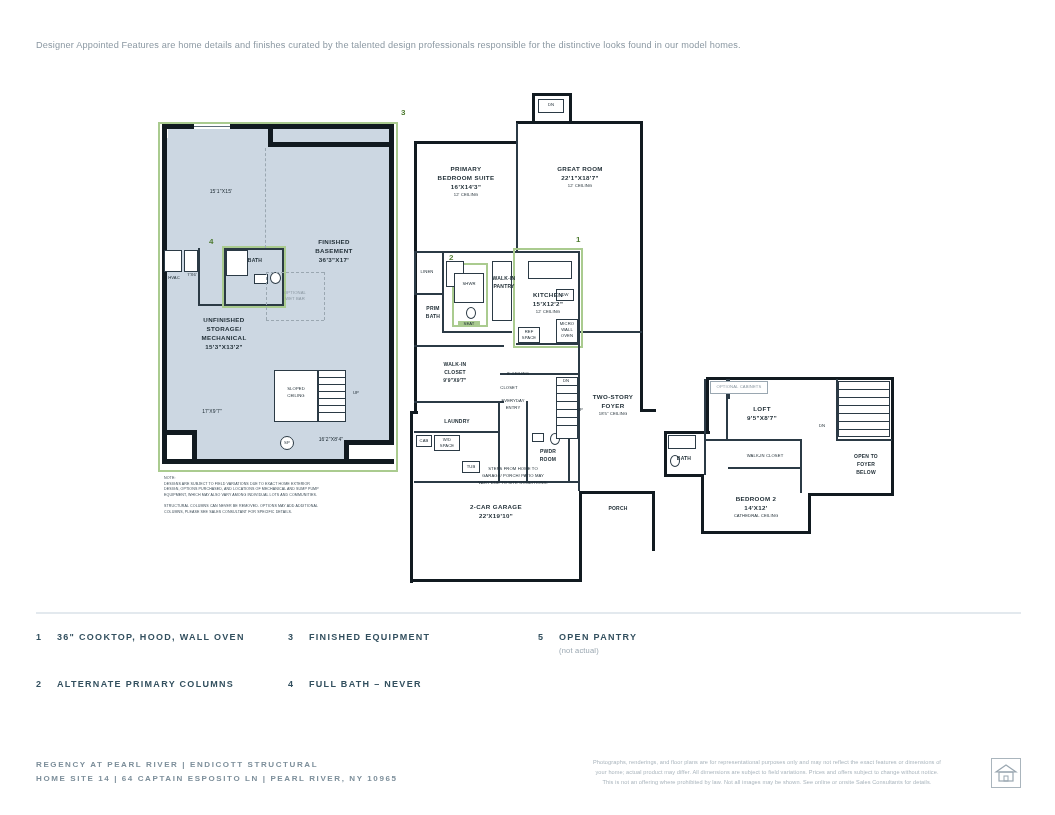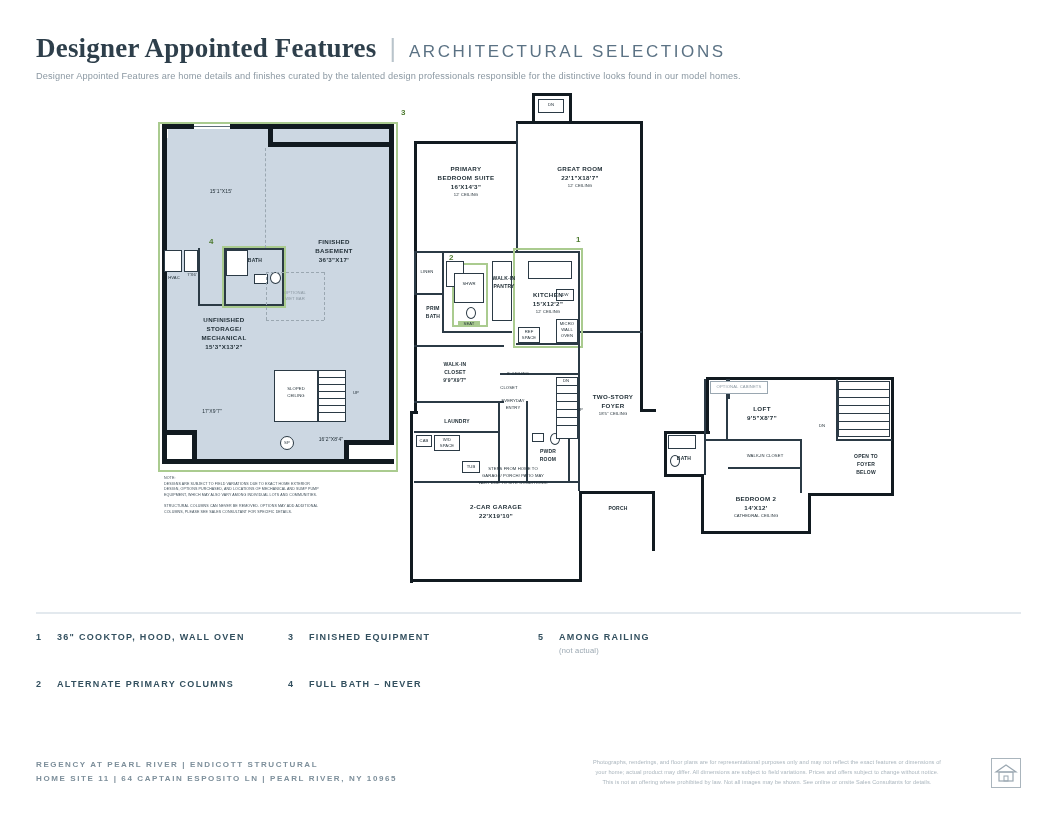--- a/index.html
+++ b/index.html
@@ -70,25 +70,20 @@
   .foot-left { position:absolute; left:0; top:0; font-size:8px; font-weight:700; color:#7d8f9b; letter-spacing:1.6px; line-height:1.75; }
   .foot-right { position:absolute; left:496px; top:0; width:470px; text-align:center; font-size:5.6px; color:#aab5bd; line-height:1.75; letter-spacing:.1px; }
   .eho { position:absolute; right:0; top:0; width:30px; height:30px; }
 </style>
 </head>
 <body>
 
 <div class="page">
 
   <div class="header">
-    <div class="title-row">
-      <div class="title-main">Designer Appointed Features</div>
-      <div class="title-div">|</div>
-      <div class="title-sub">ARCHITECTURAL SELECTIONS</div>
-    </div>
     <div class="subtitle">Designer Appointed Features are home details and finishes curated by the talented design professionals responsible for the distinctive looks found in our model homes.</div>
   </div>
 
   <div class="plan">
 
     <div class="fp" style="left:158px; top:32px; width:245px; height:355px;">
 
       <div class="hl-green" style="left:0px; top:2px; width:240px; height:350px;"></div>
       <div class="badge" style="left:243px; top:-12px;">3</div>
 
@@ -374,31 +369,31 @@
         <div>
           <div class="legend-txt">FULL BATH – NEVER</div>
         </div>
       </div>
     </div>
 
     <div class="legend-col" style="left:502px; top:0px; width:260px;">
       <div class="legend-item">
         <div class="legend-num">5</div>
         <div>
-          <div class="legend-txt">AMONG RAILING</div>
+          <div class="legend-txt">OPEN PANTRY</div>
           <div class="legend-sub">(not actual)</div>
         </div>
       </div>
     </div>
   </div>
 
   <div class="footer">
     <div class="foot-left">
       <div>REGENCY AT PEARL RIVER  |  ENDICOTT STRUCTURAL</div>
-      <div>HOME SITE 11  |  64 CAPTAIN ESPOSITO LN  |  PEARL RIVER, NY 10965</div>
+      <div>HOME SITE 14  |  64 CAPTAIN ESPOSITO LN  |  PEARL RIVER, NY 10965</div>
     </div>
     <div class="foot-right">
       <div>Photographs, renderings, and floor plans are for representational purposes only and may not reflect the exact features or dimensions of</div>
       <div>your home; actual product may differ. All dimensions are subject to field variations. Prices and offers subject to change without notice.</div>
       <div>This is not an offering where prohibited by law. Not all images may be shown. See online or onsite Sales Consultants for details.</div>
     </div>
     <div class="eho">
       <svg width="30" height="30" viewBox="0 0 30 30">
         <rect x="0.5" y="0.5" width="29" height="29" fill="none" stroke="#aab5bd" stroke-width="1"></rect>
         <polygon points="15,7 25,14 5,14" fill="none" stroke="#9aa7b1" stroke-width="1.2"></polygon>

